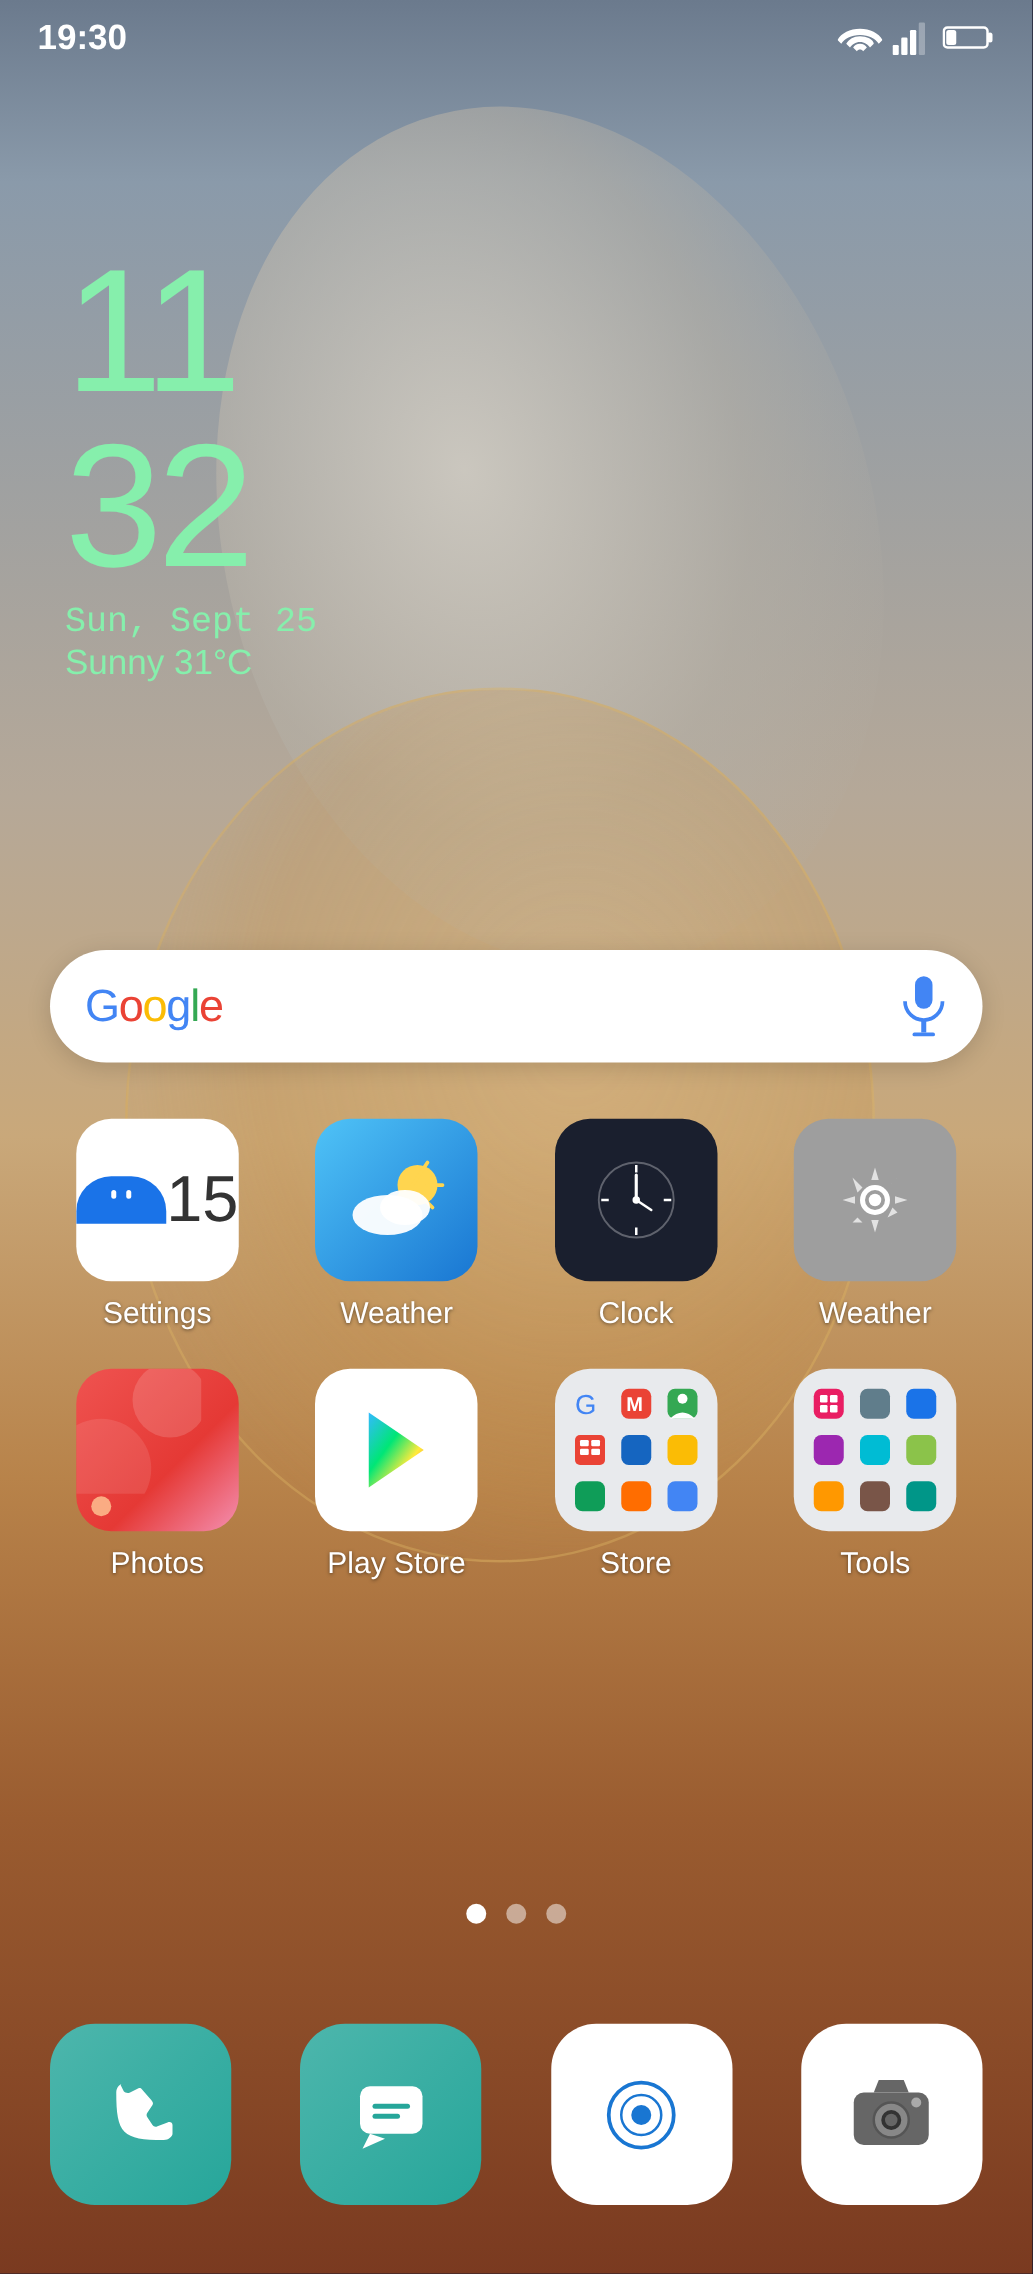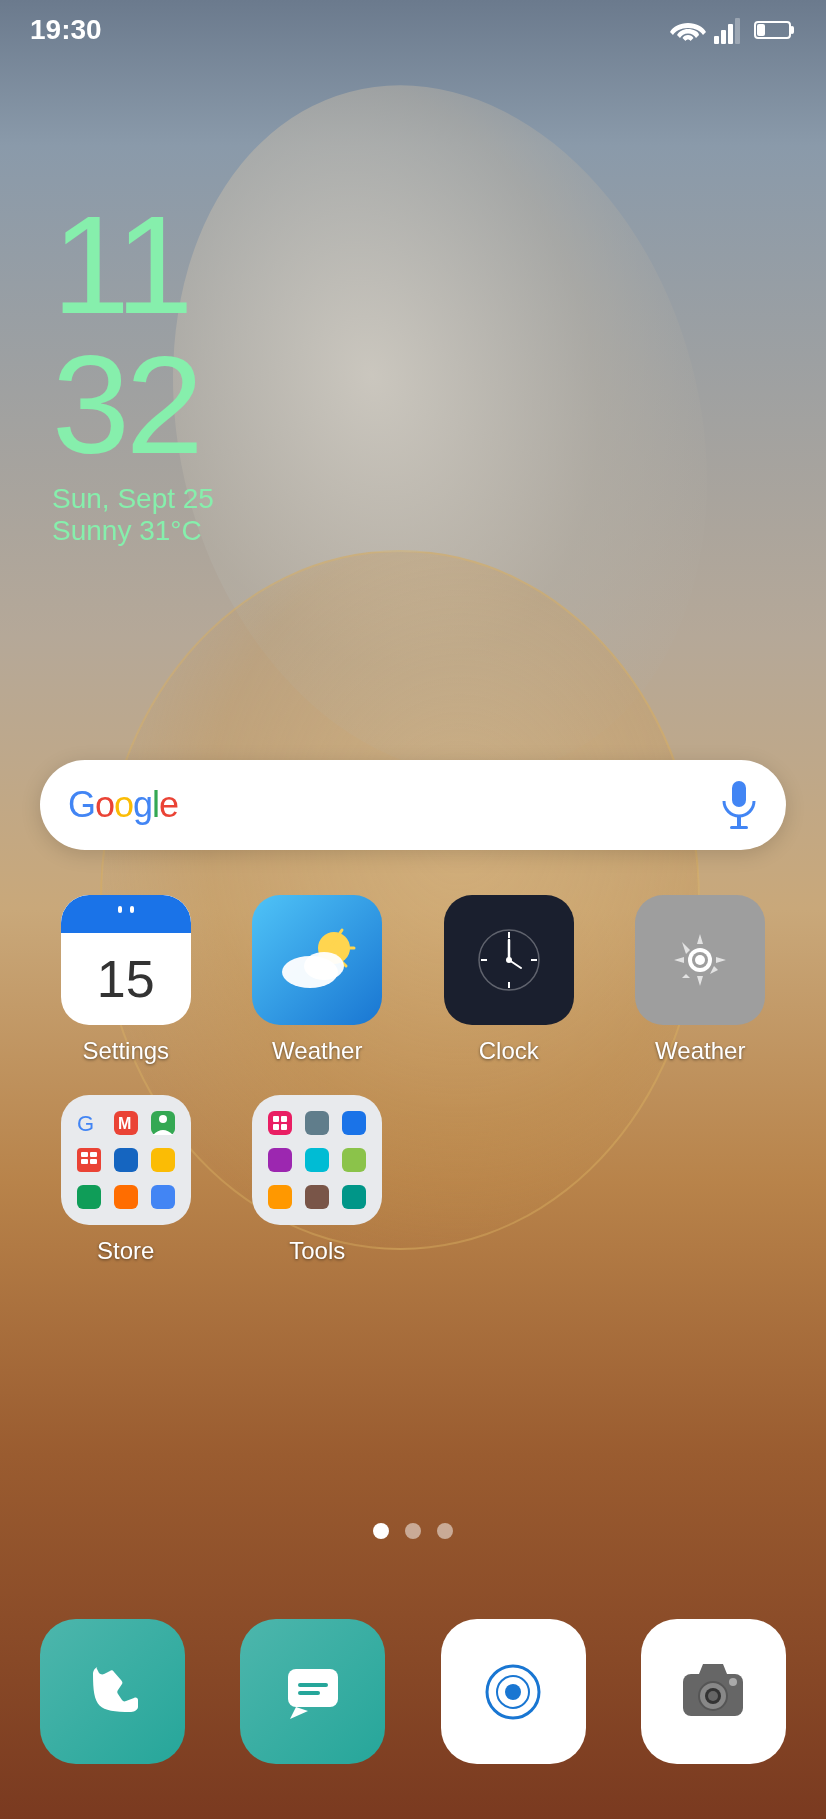--- a/index.html
+++ b/index.html
@@ -91,20 +91,21 @@
     #clock-minute {
       font-size: 140px;
       font-weight: 300;
       line-height: 1;
       letter-spacing: -4px;
     }
     #clock-date {
       font-size: 28px;
       font-weight: 400;
       margin-top: 8px;
+      font-family: Liberation Mono, monospace;
     }
     #clock-weather {
       font-size: 28px;
       font-weight: 400;
     }
 
     
     #search-bar {
       position: absolute;
       top: 760px;
@@ -165,21 +166,21 @@
     .app-label {
       color: white;
       font-size: 24px;
       font-weight: 400;
       text-shadow: 0 1px 3px rgba(0,0,0,0.5);
     }
 
     
     .icon-calendar {
       background: white;
-      flex-direction: column;
+      flex-direction: row;
       padding: 0;
     }
     .cal-header {
       background: #1a73e8;
       width: 100%;
       height: 38px;
       border-radius: 28px 28px 0 0;
       display: flex;
       align-items: center;
       justify-content: center;
@@ -413,21 +414,48 @@
       <svg width="72" height="72" viewBox="0 0 72 72">
         <circle cx="36" cy="36" r="12" fill="white"></circle>
         <path d="M36 10 L39 20 L33 20 Z M36 62 L39 52 L33 52 Z M10 36 L20 33 L20 39 Z M62 36 L52 39 L52 33 Z M18 18 L26 26 L22 30 Z M50 42 L54 46 L46 50 Z M18 54 L22 50 L26 54 Z M54 18 L50 22 L46 26 Z" fill="white" opacity="0.7"></path>
         <circle cx="36" cy="36" r="8" fill="#9e9e9e"></circle>
         <circle cx="36" cy="36" r="5" fill="white"></circle>
       </svg>
     </div>
     <span class="app-label">Weather</span>
   </div>
 
-
+  <div class="app-item">
+    <div class="app-icon icon-photos">
+
+      <svg width="100" height="100" viewBox="0 0 100 100" style="position:absolute;top:0;left:0;">
+        <circle cx="75" cy="25" r="30" fill="rgba(255,255,255,0.15)"></circle>
+        <circle cx="20" cy="80" r="40" fill="rgba(255,255,255,0.1)"></circle>
+      </svg>
+      <div style="position:absolute;bottom:12px;left:12px;width:16px;height:16px;border-radius:50%;background:rgba(255,200,150,0.8);"></div>
+    </div>
+    <span class="app-label">Photos</span>
+  </div>
+
+  <div class="app-item">
+    <div class="app-icon icon-playstore">
+      <svg width="76" height="76" viewBox="0 0 76 76">
+        <polygon points="16,8 16,68 60,38" fill="url(#playGrad)"></polygon>
+        <defs>
+          <linearGradient id="playGrad" x1="0" y1="0" x2="1" y2="1">
+            <stop offset="0%" stop-color="#32baff"></stop>
+            <stop offset="40%" stop-color="#00e676"></stop>
+            <stop offset="70%" stop-color="#ffeb3b"></stop>
+            <stop offset="100%" stop-color="#ff5722"></stop>
+          </linearGradient>
+        </defs>
+      </svg>
+    </div>
+    <span class="app-label">Play Store</span>
+  </div>
 
   <div class="app-item">
     <div class="app-icon icon-google">
 
       <svg width="32" height="32" viewBox="0 0 32 32">
           <text x="4" y="24" font-size="22" fill="#4285f4">G</text>
         </svg>
       <svg width="32" height="32" viewBox="0 0 32 32">
           <rect x="4" y="4" width="24" height="24" rx="6" fill="#ea4335"></rect>
           <text x="8" y="22" font-size="16" fill="white" font-weight="bold">M</text>

